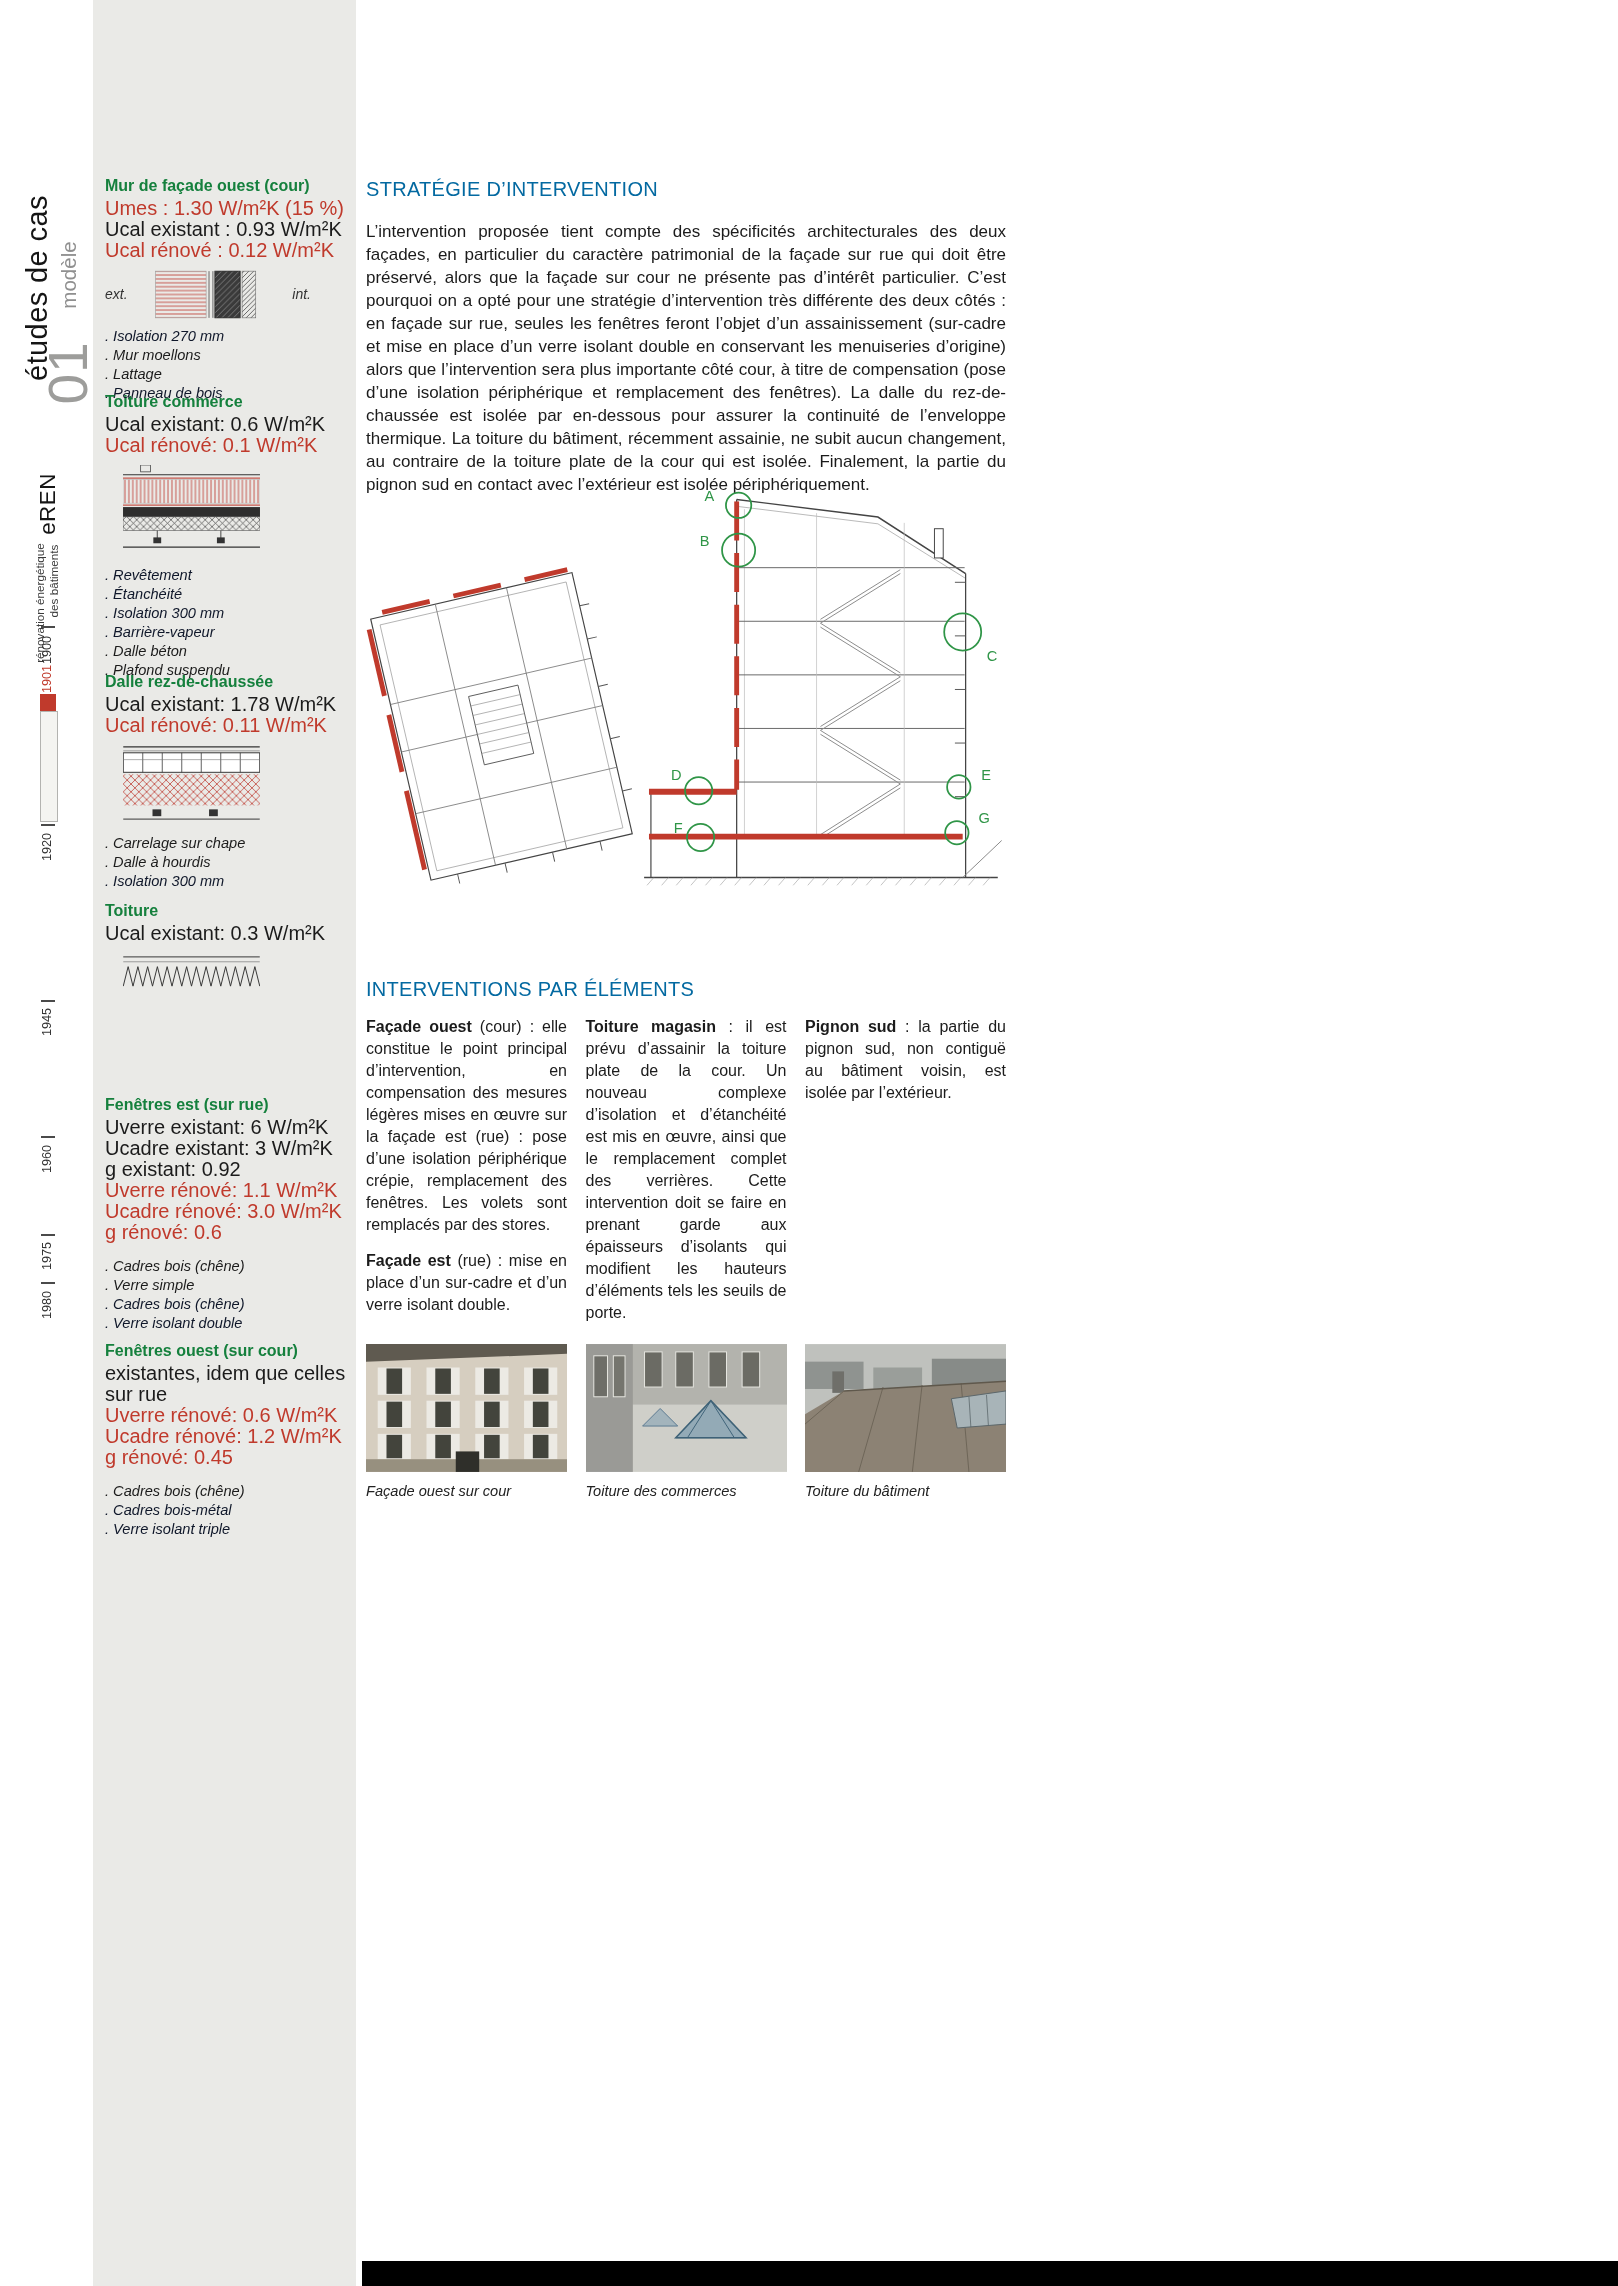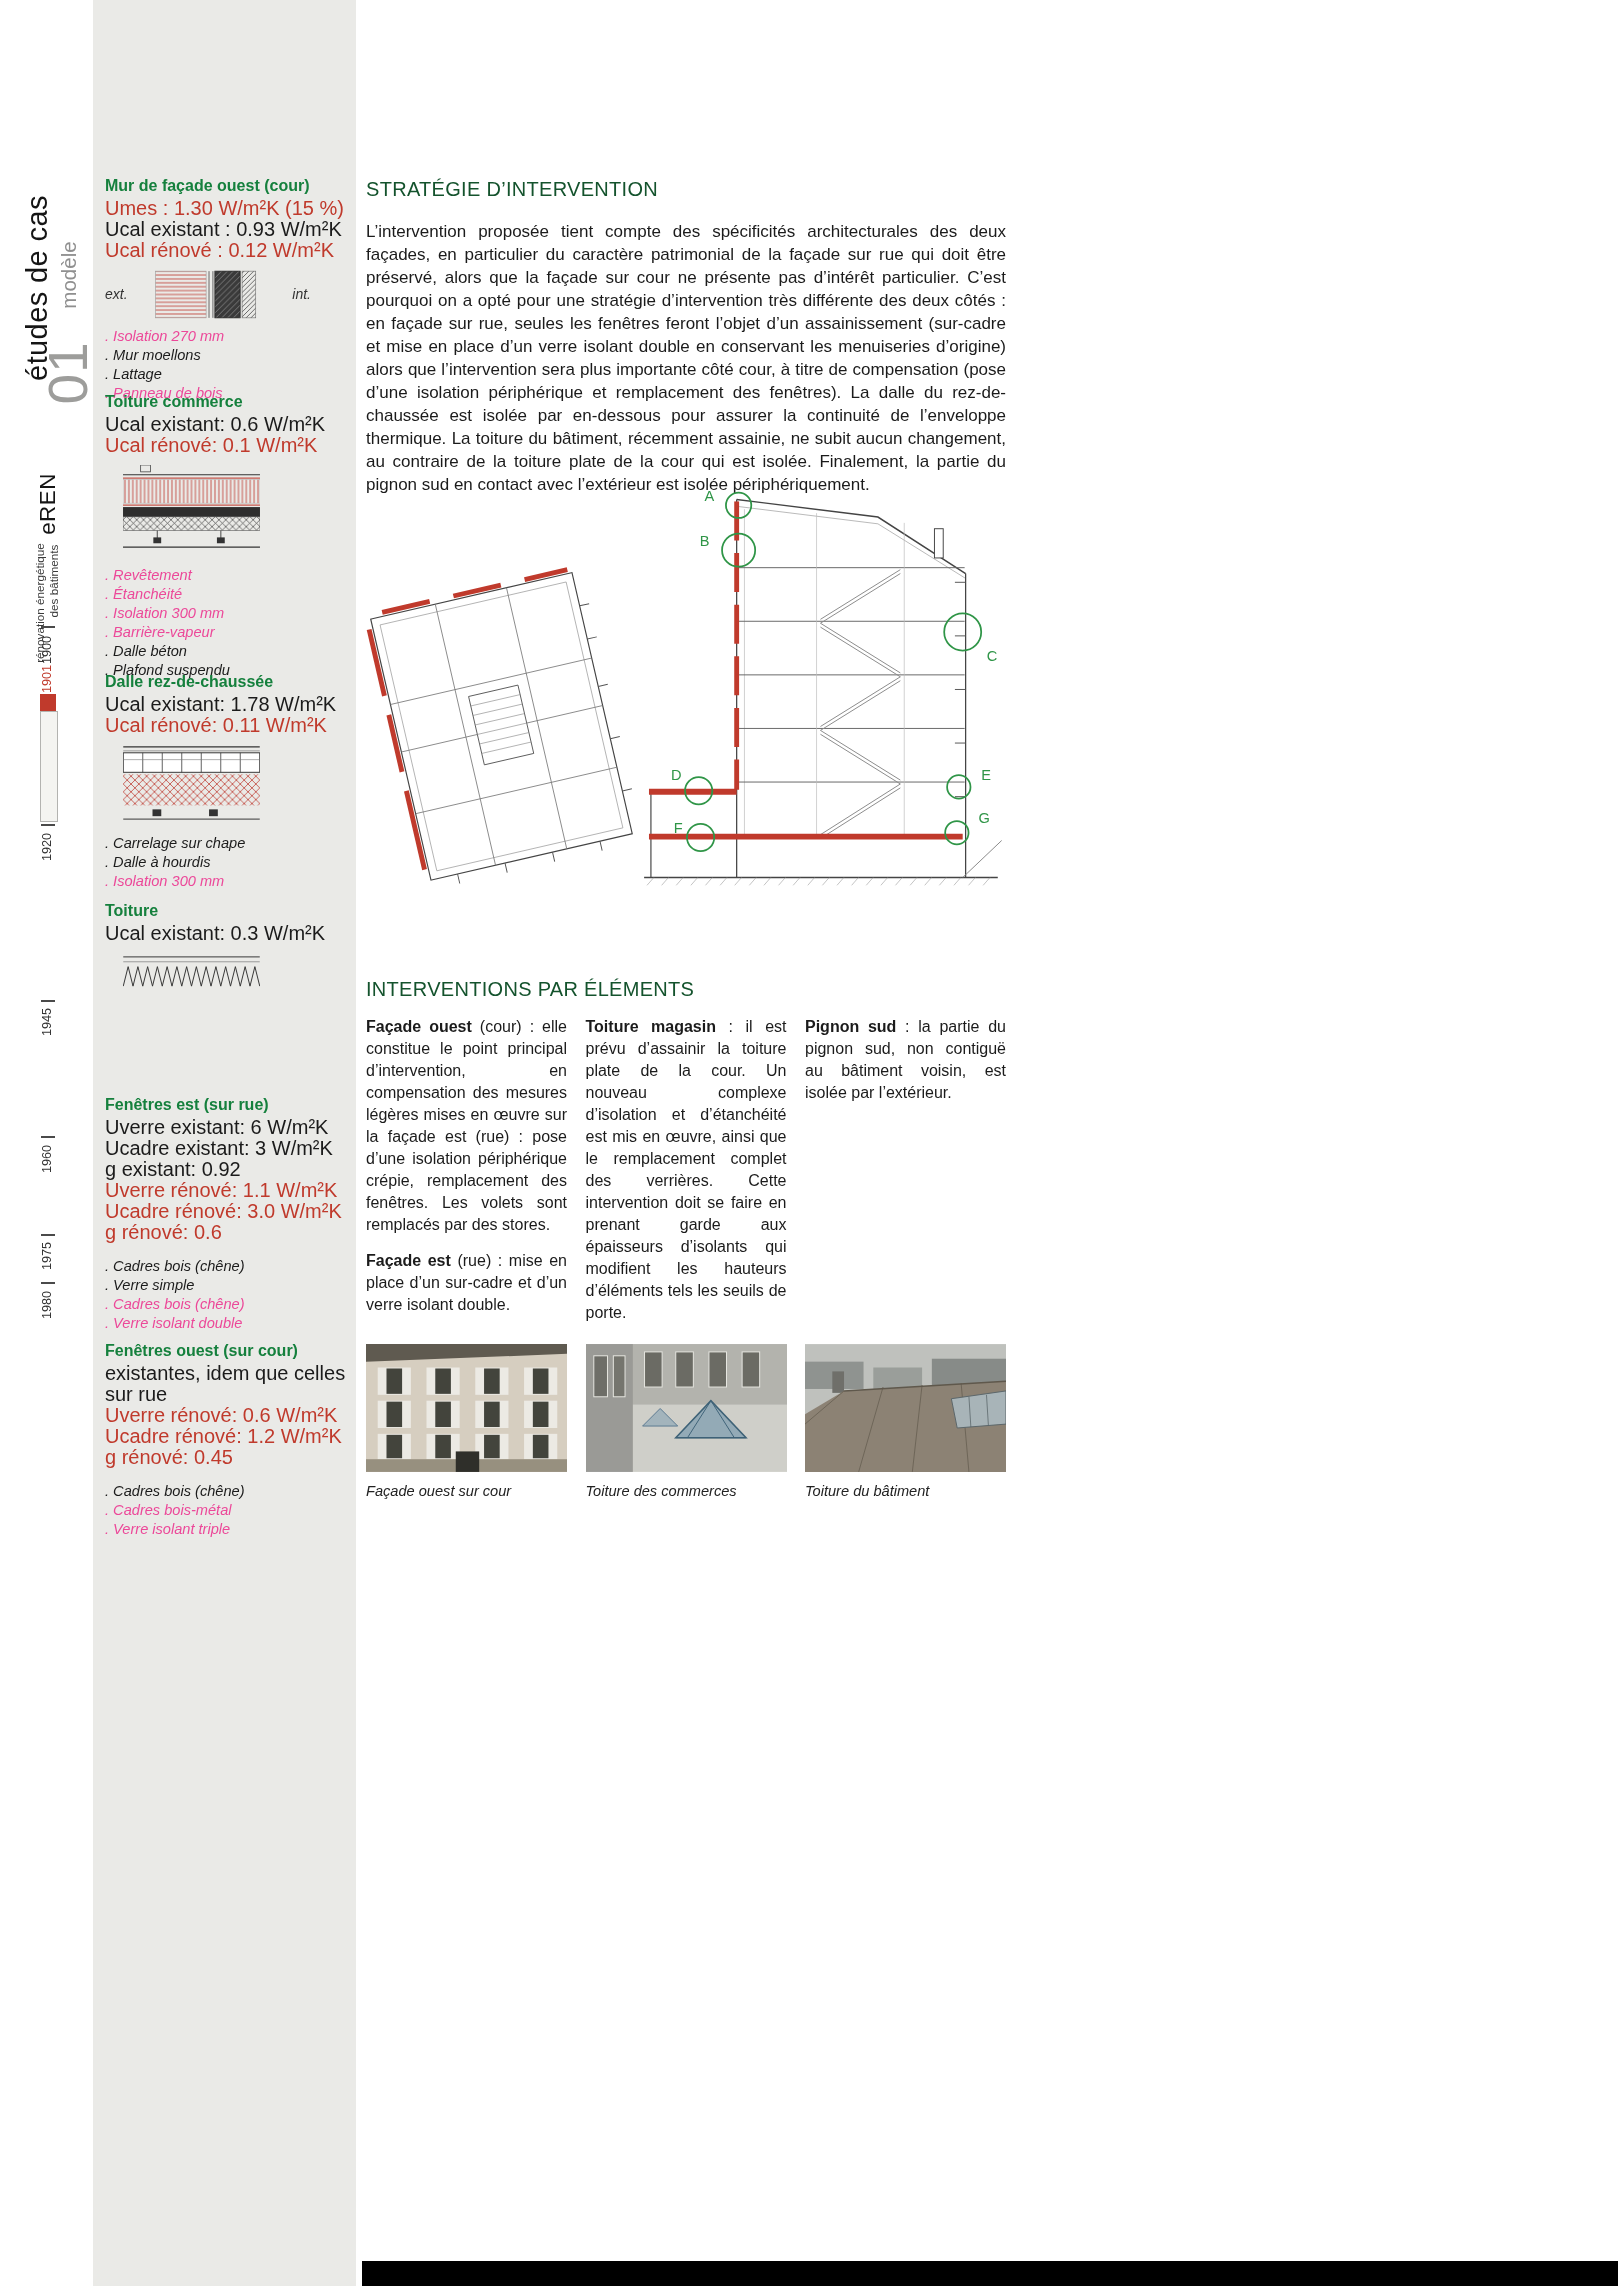--- a/index.html
+++ b/index.html
@@ -22,23 +22,23 @@
   .spec{position:absolute;left:105px;width:246px;}
   .spec h3{margin:0 0 2.9px 0;font-size:16px;font-weight:bold;color:#15803d;}
   .spec-line{font-size:20px;line-height:21px;color:#1b1b1b;}
   .red{color:#c03a2c;}
   .diag-row{display:flex;align-items:center;margin:7.8px 0 4.9px 0;}
   .diag-label{font-size:14px;font-style:italic;color:#333;width:33px;}
   .diag-label.right{text-align:right;width:29px;}
   .diag-block{margin:8.8px 0 5.9px 17.6px;}
   .legend{margin-top:7.8px;}
   .leg{font-size:14.6px;font-style:italic;line-height:19px;color:#1b1b1b;}
-  .leg.red{color:#ec4899;}
+  .leg.red{color:#0f172a;}
   
-  .main-title{position:absolute;left:366px;font-size:20px;letter-spacing:0.3px;color:#14532d;}
+  .main-title{position:absolute;left:366px;font-size:20px;letter-spacing:0.3px;color:#0369a1;}
   .intro{position:absolute;left:366px;top:220px;width:640px;font-size:17px;line-height:23px;
          text-align:justify;hyphens:auto;}
   .figure{position:absolute;left:366px;top:480px;width:640px;height:417px;}
   .fig-caption{position:absolute;left:366px;top:904px;width:640px;font-size:14.6px;font-style:italic;
                line-height:20px;color:#222;text-align:justify;}
   .columns{position:absolute;left:366px;top:1016px;width:640px;display:grid;
            grid-template-columns:201px 201px 201px;column-gap:18.5px;}
   .colp{margin:0 0 13.7px 0;font-size:16px;line-height:22px;text-align:justify;hyphens:auto;}
   .lead{font-weight:bold;}
   .photos{position:absolute;left:366px;top:1344px;width:640px;display:grid;

